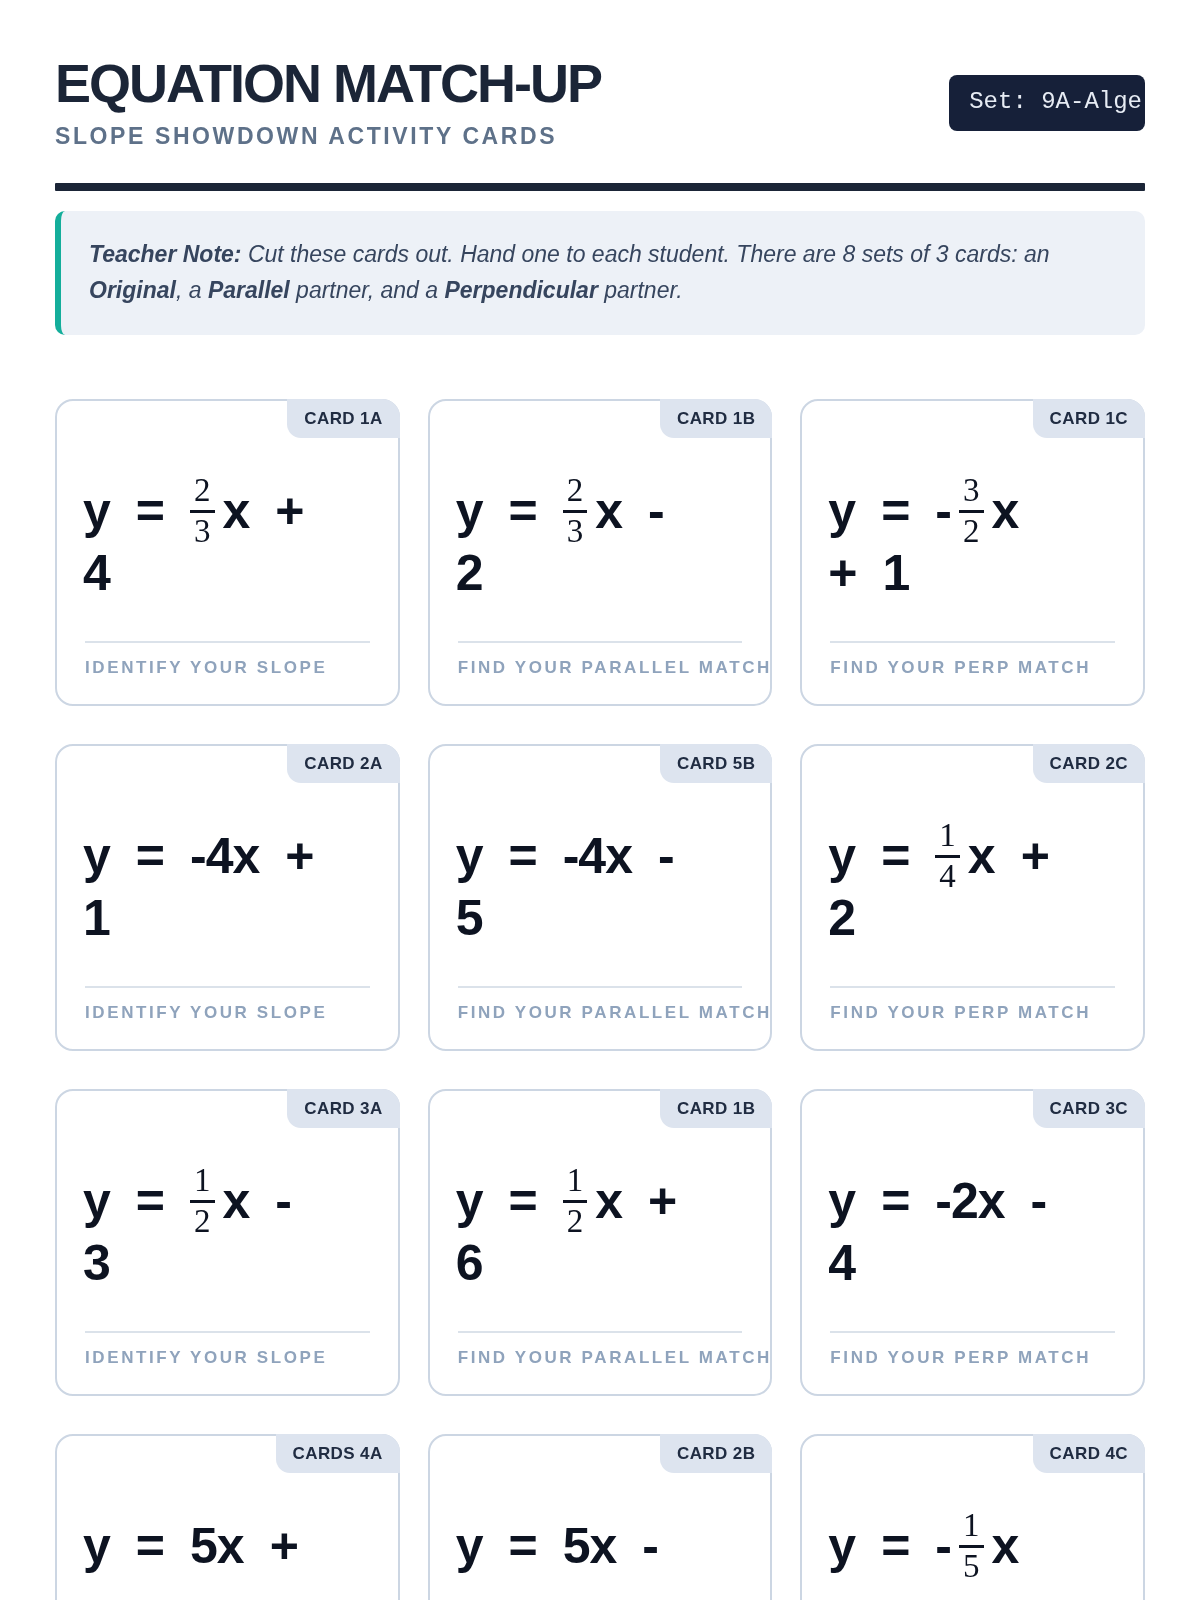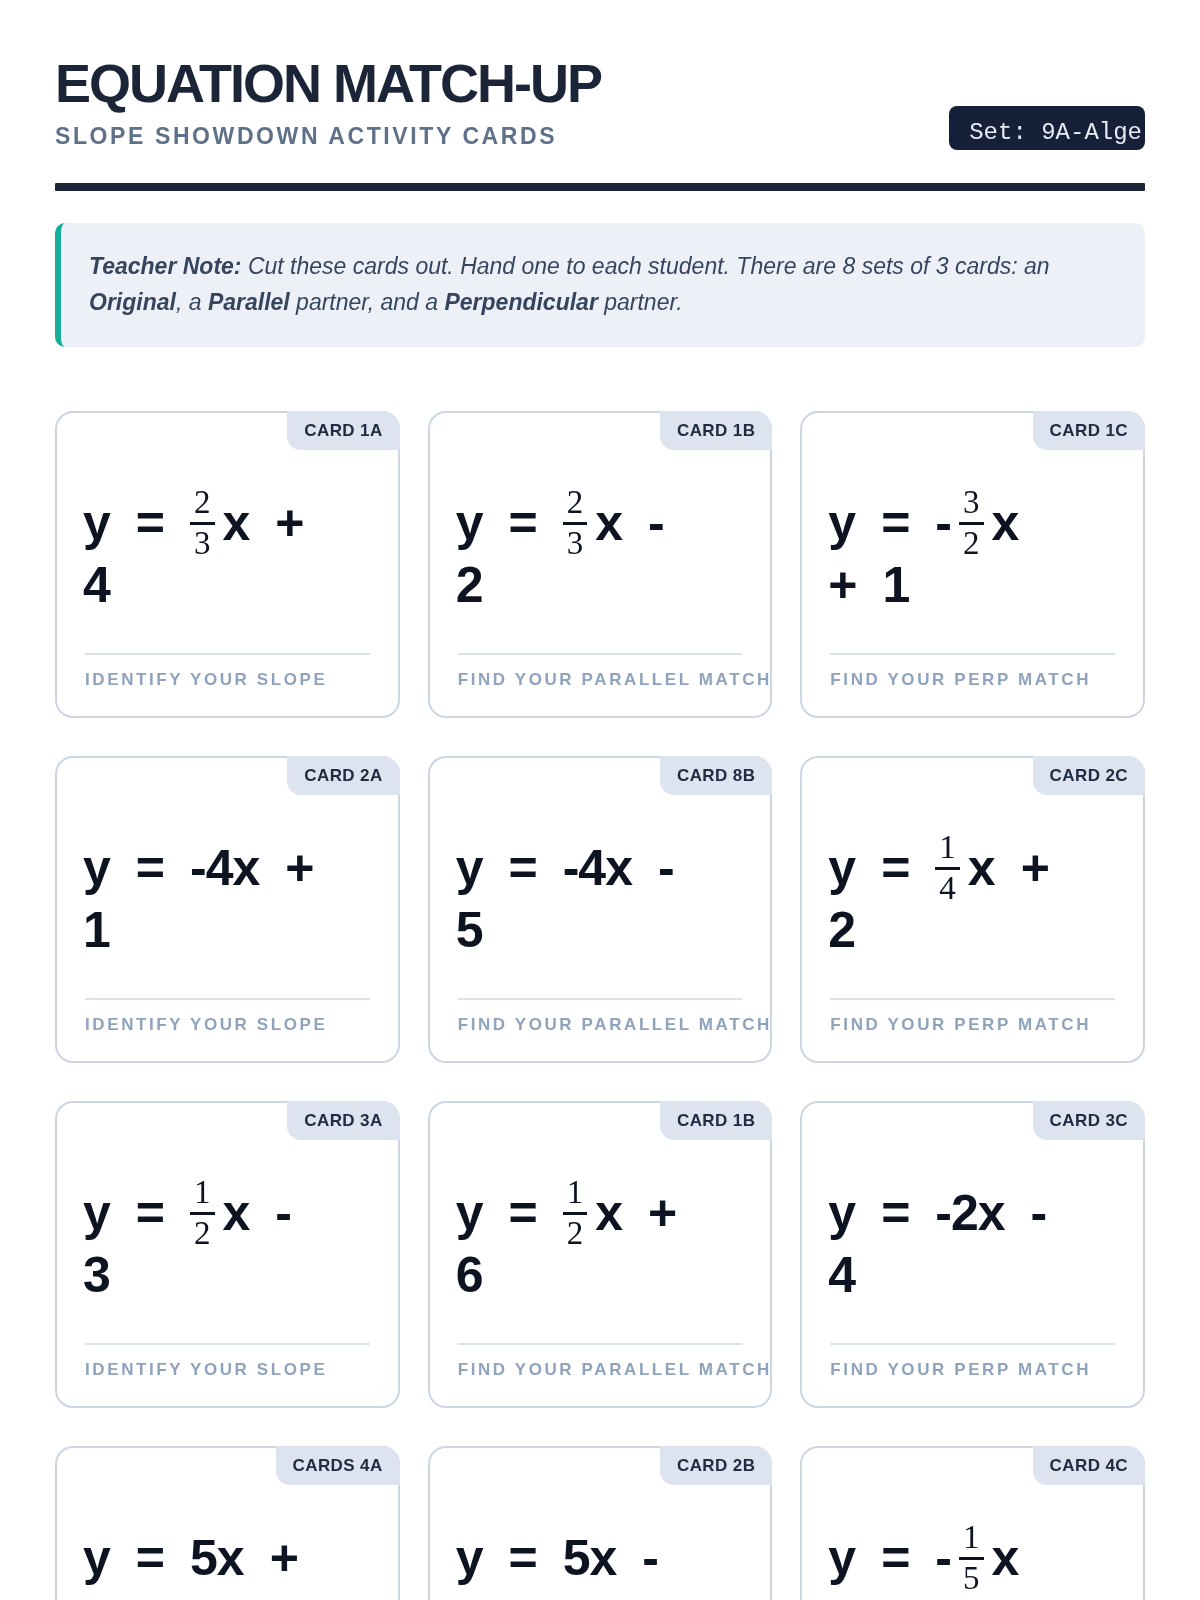--- a/index.html
+++ b/index.html
@@ -11,41 +11,41 @@
   *{box-sizing:border-box; margin:0; padding:0;}
   html,body{width:1200px; height:1600px; overflow:hidden;}
   body{
     background:var(--page-bg);
     font-family:"Liberation Sans", sans-serif;
     color:var(--navy);
   }
   .content{padding:0 55px;}
 
   
-  .header{display:flex; justify-content:space-between; align-items:flex-end; padding-top:54px;}
+  .header{display:flex; justify-content:space-between; align-items:center; padding-top:54px;}
   .page-title{
     font-size:54px; font-weight:700; letter-spacing:-2px; line-height:1.08;
     color:var(--navy); text-transform:uppercase;
   }
   .page-subtitle{
     margin-top:11px; font-size:23px; font-weight:700; letter-spacing:2.6px;
     color:var(--subtitle); text-transform:uppercase;
   }
   .set-badge{
     margin-top:1px; flex:0 0 auto;
     background:var(--set-badge-bg); color:var(--set-badge-text);
     font-family:"Liberation Mono", monospace; font-size:24px;
-    padding:13px 3px 4px 20px; border-radius:8px;
+    padding:13px 3px 16px 20px; border-radius:8px;
     max-width:198px; overflow:hidden; white-space:nowrap;
   }
   .header-rule{height:8px; background:var(--navy); margin-top:33px; border-radius:1px;}
 
   
   .teacher-note{
-    margin-top:32px; background:var(--note-bg);
+    margin-top:20px; background:var(--note-bg);
     border-left:6px solid var(--note-accent); border-radius:10px;
     padding:25px 30px 27px 28px;
   }
   .teacher-note p{
     font-style:italic; font-size:23px; line-height:36px; color:var(--note-text);
   }
   .teacher-note b{font-weight:700;}
 
   
   .cards-grid{
@@ -190,21 +190,21 @@
           </div>
           <div class="eq-line">
             <span class="tok">1</span>
           </div>
         </div>
     <div class="card-footer">
       <span class="card-footer-label">IDENTIFY YOUR SLOPE</span>
     </div>
   </article>
       <article class="card">
-    <div class="card-badge">CARD 8B</div>
+    <div class="card-badge">CARD 5B</div>
     <div class="card-equation">
           <div class="eq-line">
             <span class="tok">y</span>
             <span class="tok">=</span>
             <span class="tok">-4x</span>
             <span class="tok">-</span>
           </div>
           <div class="eq-line">
             <span class="tok">5</span>
           </div>

